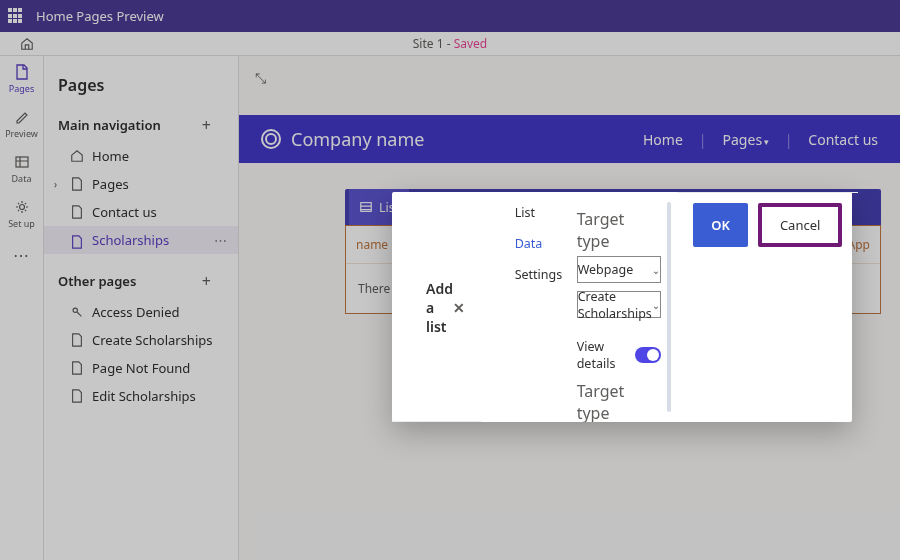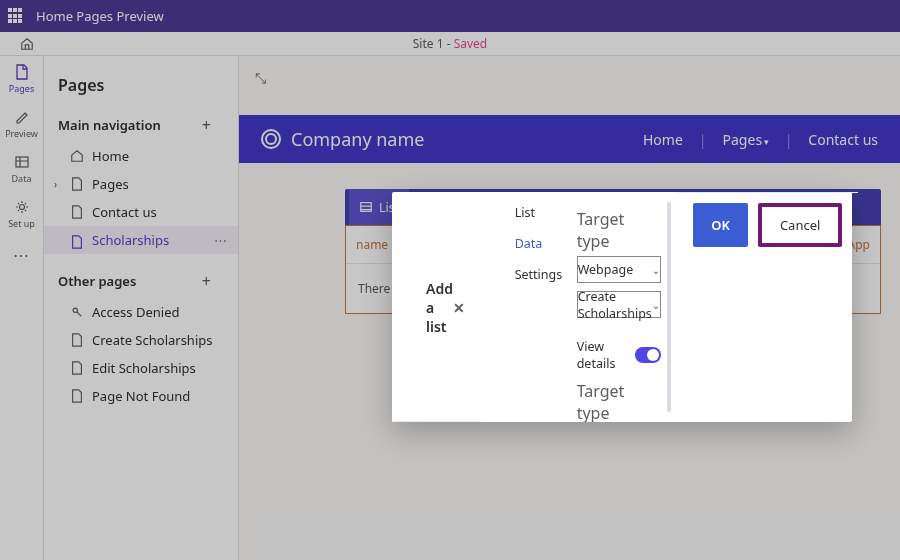--- a/index.html
+++ b/index.html
@@ -216,29 +216,29 @@
           </svg>
         </span>
       <span>Create Scholarships</span>
     </div>
     <div class="tree-item">
       <span class="ic">
           <svg viewBox="0 0 16 16" width="14" height="14" fill="none" stroke="currentColor" stroke-width="1.3">
             <path d="M3 1h7l3 3v11H3z"></path>
           </svg>
         </span>
+      <span>Page Not Found</span>
+    </div>
+    <div class="tree-item">
+      <span class="ic">
+          <svg viewBox="0 0 16 16" width="14" height="14" fill="none" stroke="currentColor" stroke-width="1.3">
+            <path d="M3 1h7l3 3v11H3z"></path>
+          </svg>
+        </span>
       <span>Edit Scholarships</span>
-    </div>
-    <div class="tree-item">
-      <span class="ic">
-          <svg viewBox="0 0 16 16" width="14" height="14" fill="none" stroke="currentColor" stroke-width="1.3">
-            <path d="M3 1h7l3 3v11H3z"></path>
-          </svg>
-        </span>
-      <span>Page Not Found</span>
     </div>
   </div>
 
   <div class="canvas">
     <span class="resize-ic">⤡</span>
     <div class="page-preview">
       <div class="site-header">
         <div class="site-logo"></div>
         <div class="site-title">Company name</div>
         <div class="site-nav">

